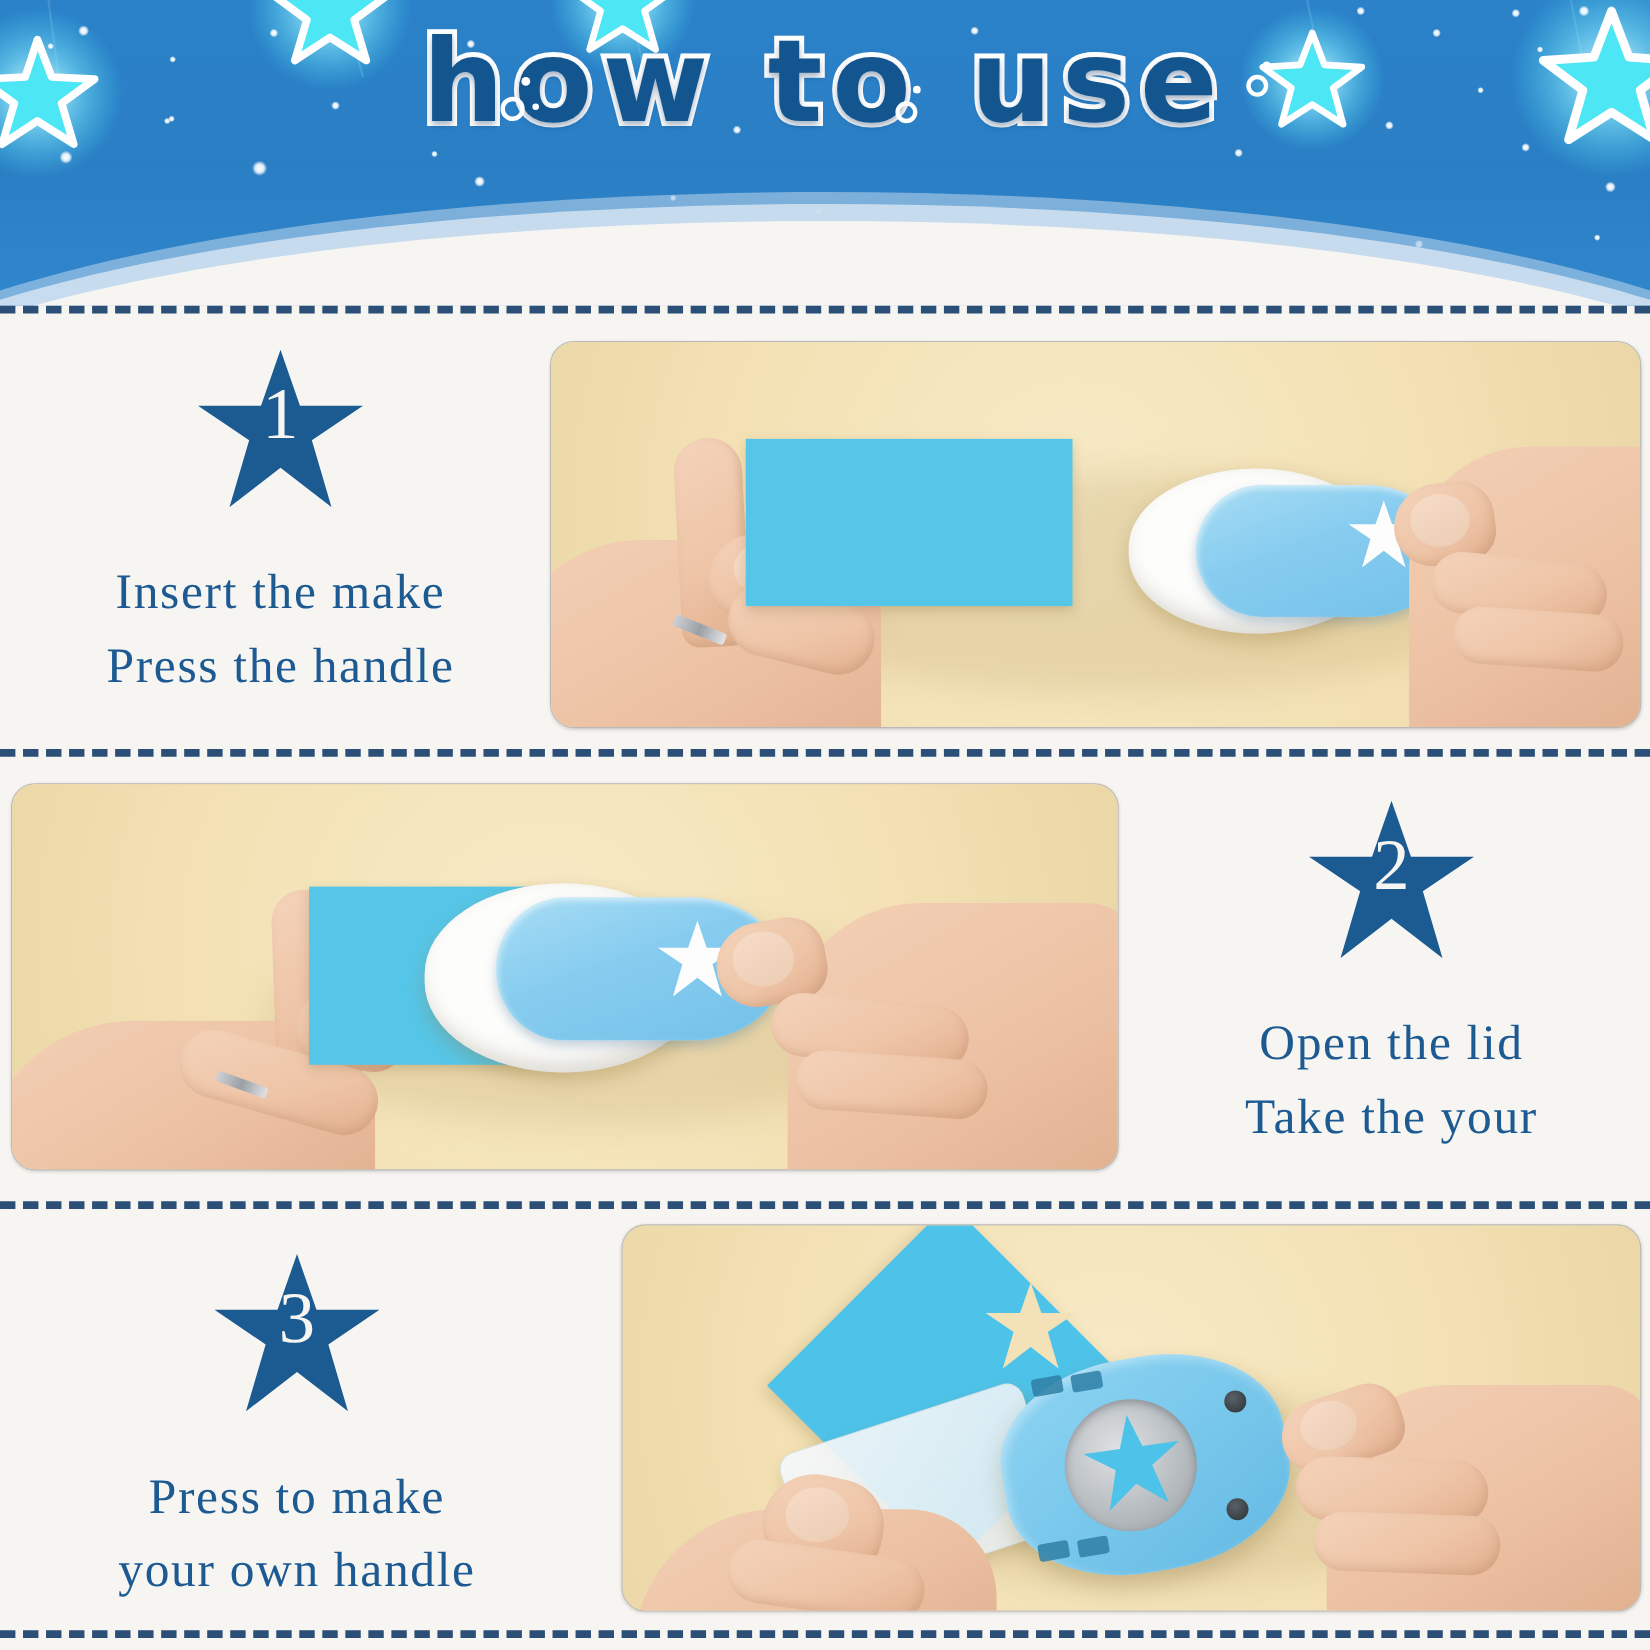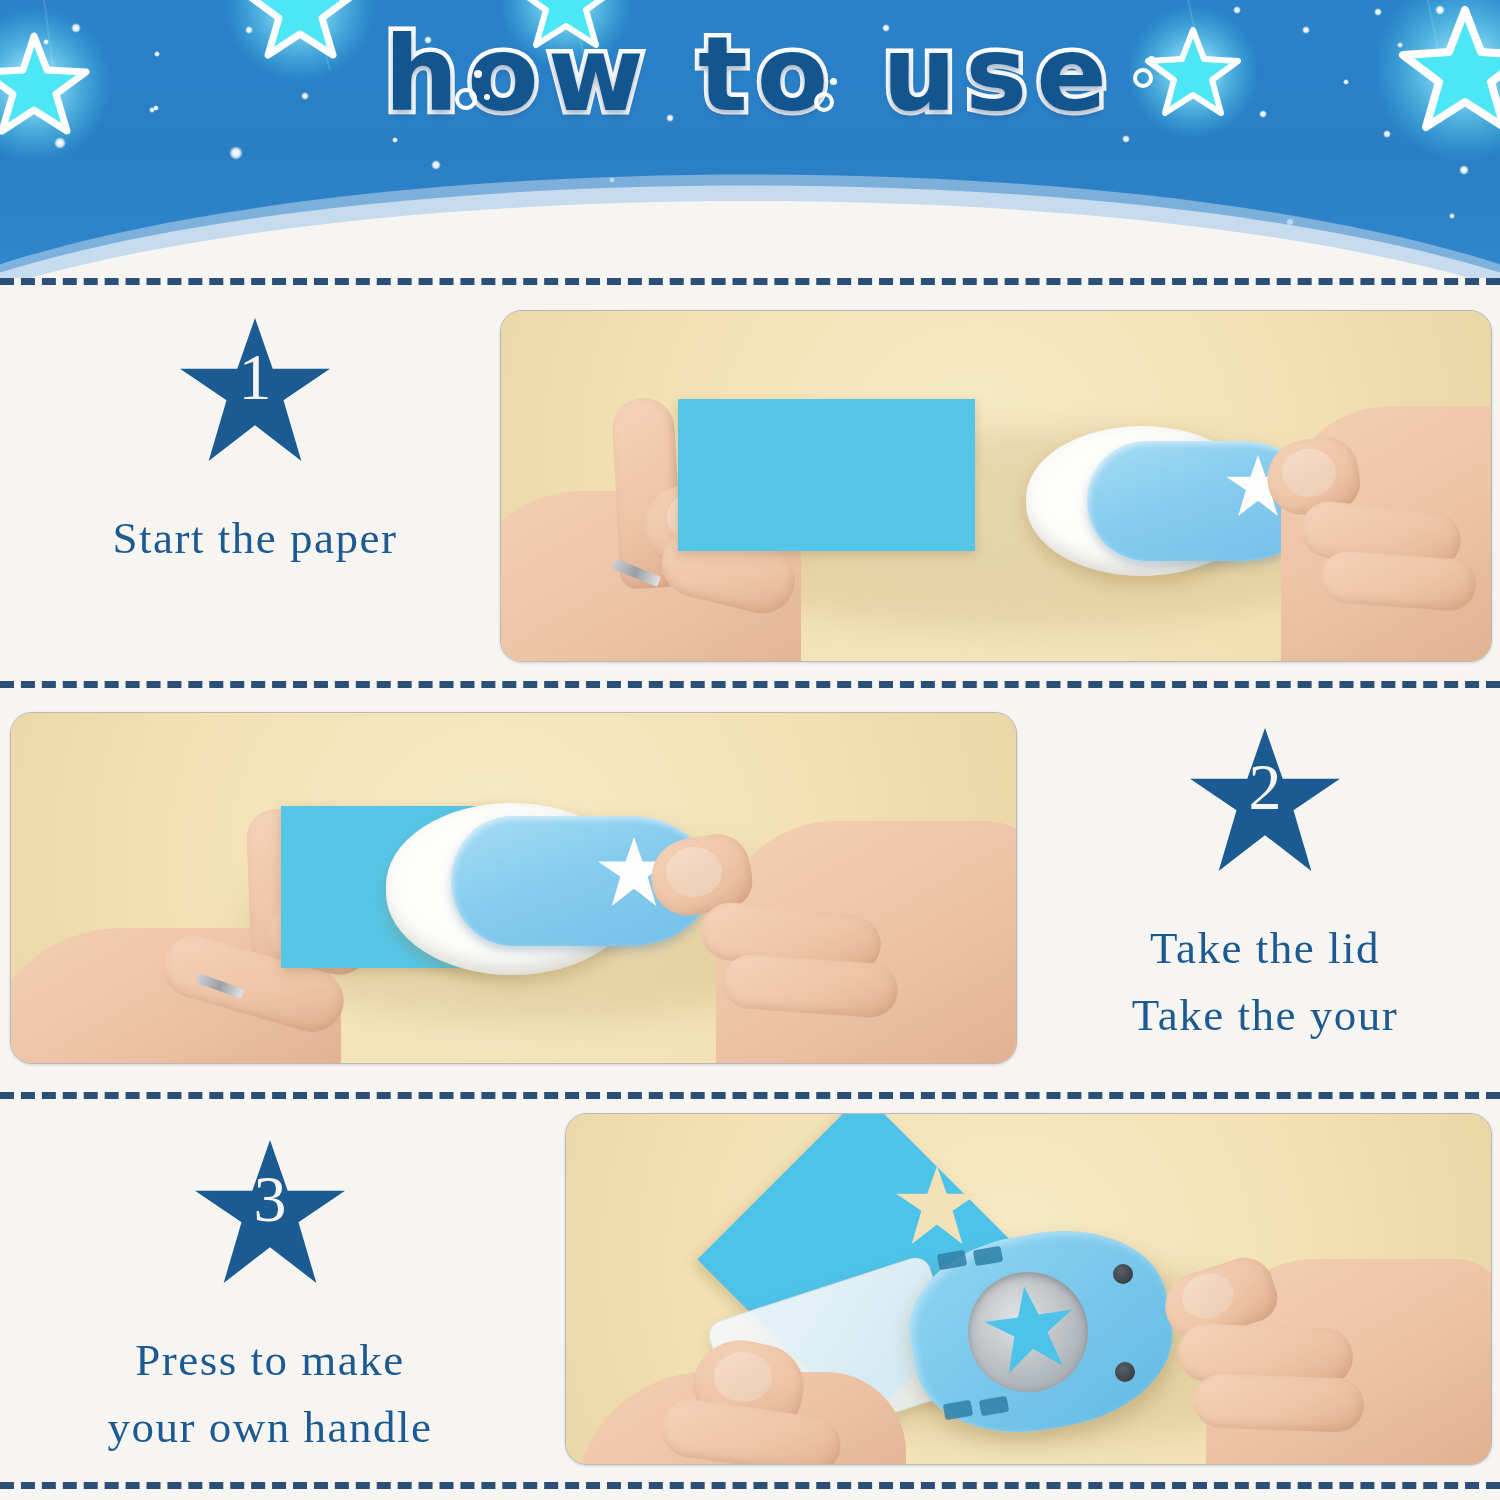--- a/index.html
+++ b/index.html
@@ -237,21 +237,22 @@
   <div class="divider" style="top:681px;"></div>
   <div class="divider" style="top:1092px;"></div>
   <div class="divider" style="top:1482px;"></div>
 
   <div class="step-text" style="left:30px;top:318px;width:450px;">
     <div class="star-badge">
       <div class="star-shape"></div>
       <div class="star-num">1</div>
     </div>
     <div class="caption">
-      <div>Start the paper</div>
+      <div>Insert the make</div>
+      <div>Press the handle</div>
     </div>
   </div>
 
   <div class="photo" style="left:500px;top:310px;width:990px;height:350px;">
     <div class="bg"></div>
     <div class="shadowblob" style="left:170px;top:120px;width:700px;height:200px;"></div>
 
     <div class="hand" style="left:-40px;top:180px;width:340px;height:240px;border-radius:120px 70px 0 0;"></div>
     <div class="finger" style="left:115px;top:87px;width:62px;height:190px;border-radius:34px 34px 18px 18px;transform:rotate(-3deg);"></div>
     <div class="finger" style="left:143px;top:175px;width:105px;height:78px;border-radius:46px 50px 30px 34px;transform:rotate(8deg);"></div>
@@ -295,21 +296,21 @@
     <div class="finger" style="left:690px;top:196px;width:180px;height:58px;border-radius:30px;transform:rotate(6deg);"></div>
     <div class="finger" style="left:712px;top:246px;width:175px;height:54px;border-radius:28px;transform:rotate(4deg);"></div>
   </div>
 
   <div class="step-text" style="left:1040px;top:728px;width:450px;">
     <div class="star-badge">
       <div class="star-shape"></div>
       <div class="star-num">2</div>
     </div>
     <div class="caption">
-      <div>Take the lid</div>
+      <div>Open the lid</div>
       <div>Take the your</div>
     </div>
   </div>
 
   <div class="step-text" style="left:40px;top:1140px;width:460px;">
     <div class="star-badge">
       <div class="star-shape"></div>
       <div class="star-num">3</div>
     </div>
     <div class="caption">

